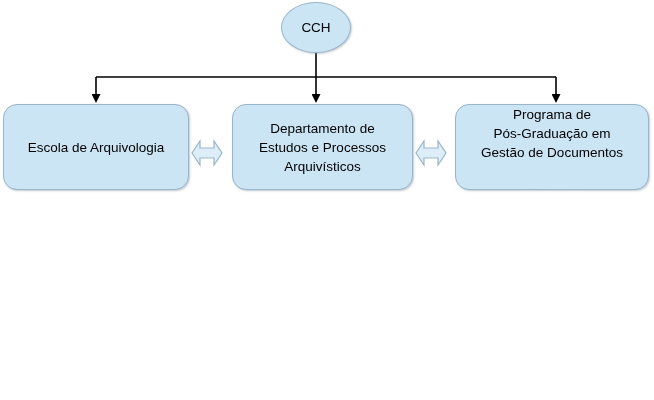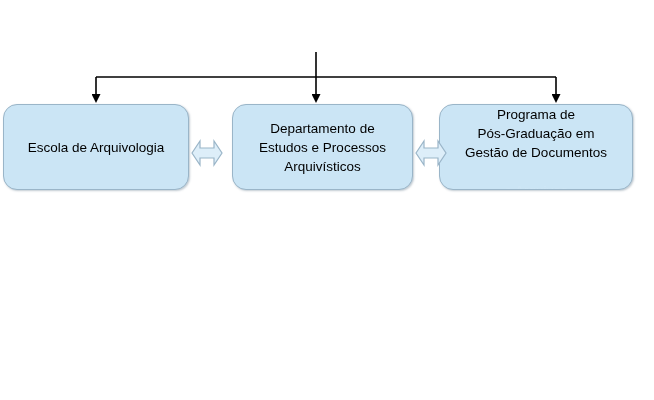--- a/index.html
+++ b/index.html
@@ -62,21 +62,21 @@
     width: 186px;
     height: 86px;
   }
   #node-departamento {
     left: 232px;
     top: 104px;
     width: 181px;
     height: 86px;
   }
   #node-programa {
-    left: 439px;
+    left: 455px;
     top: 104px;
     width: 194px;
     height: 86px;
   }
   #node-programa .node-label {
     position: relative;
     top: -4px;
   }
   .clipped-line {
     color: #cfe7f6;
@@ -111,20 +111,23 @@
 
     <line x1="96" y1="77" x2="556" y2="77" stroke="#000000" stroke-width="1.6"></line>
 
     <line x1="96" y1="77" x2="96" y2="98" stroke="#000000" stroke-width="1.6" marker-end="url(#arrowhead)"></line>
 
     <line x1="316" y1="77" x2="316" y2="98" stroke="#000000" stroke-width="1.6" marker-end="url(#arrowhead)"></line>
 
     <line x1="556" y1="77" x2="556" y2="98" stroke="#000000" stroke-width="1.6" marker-end="url(#arrowhead)"></line>
   </svg>
 
+  <div class="node" id="node-root">
+    <span class="node-label">CCH</span>
+  </div>
 
   <div class="node" id="node-departamento">
     <span class="node-label">Departamento de
 Estudos e Processos
 Arquivísticos</span>
   </div>
 
   <div class="node" id="node-escola">
     <span class="node-label">Escola de Arquivologia</span>
   </div>

